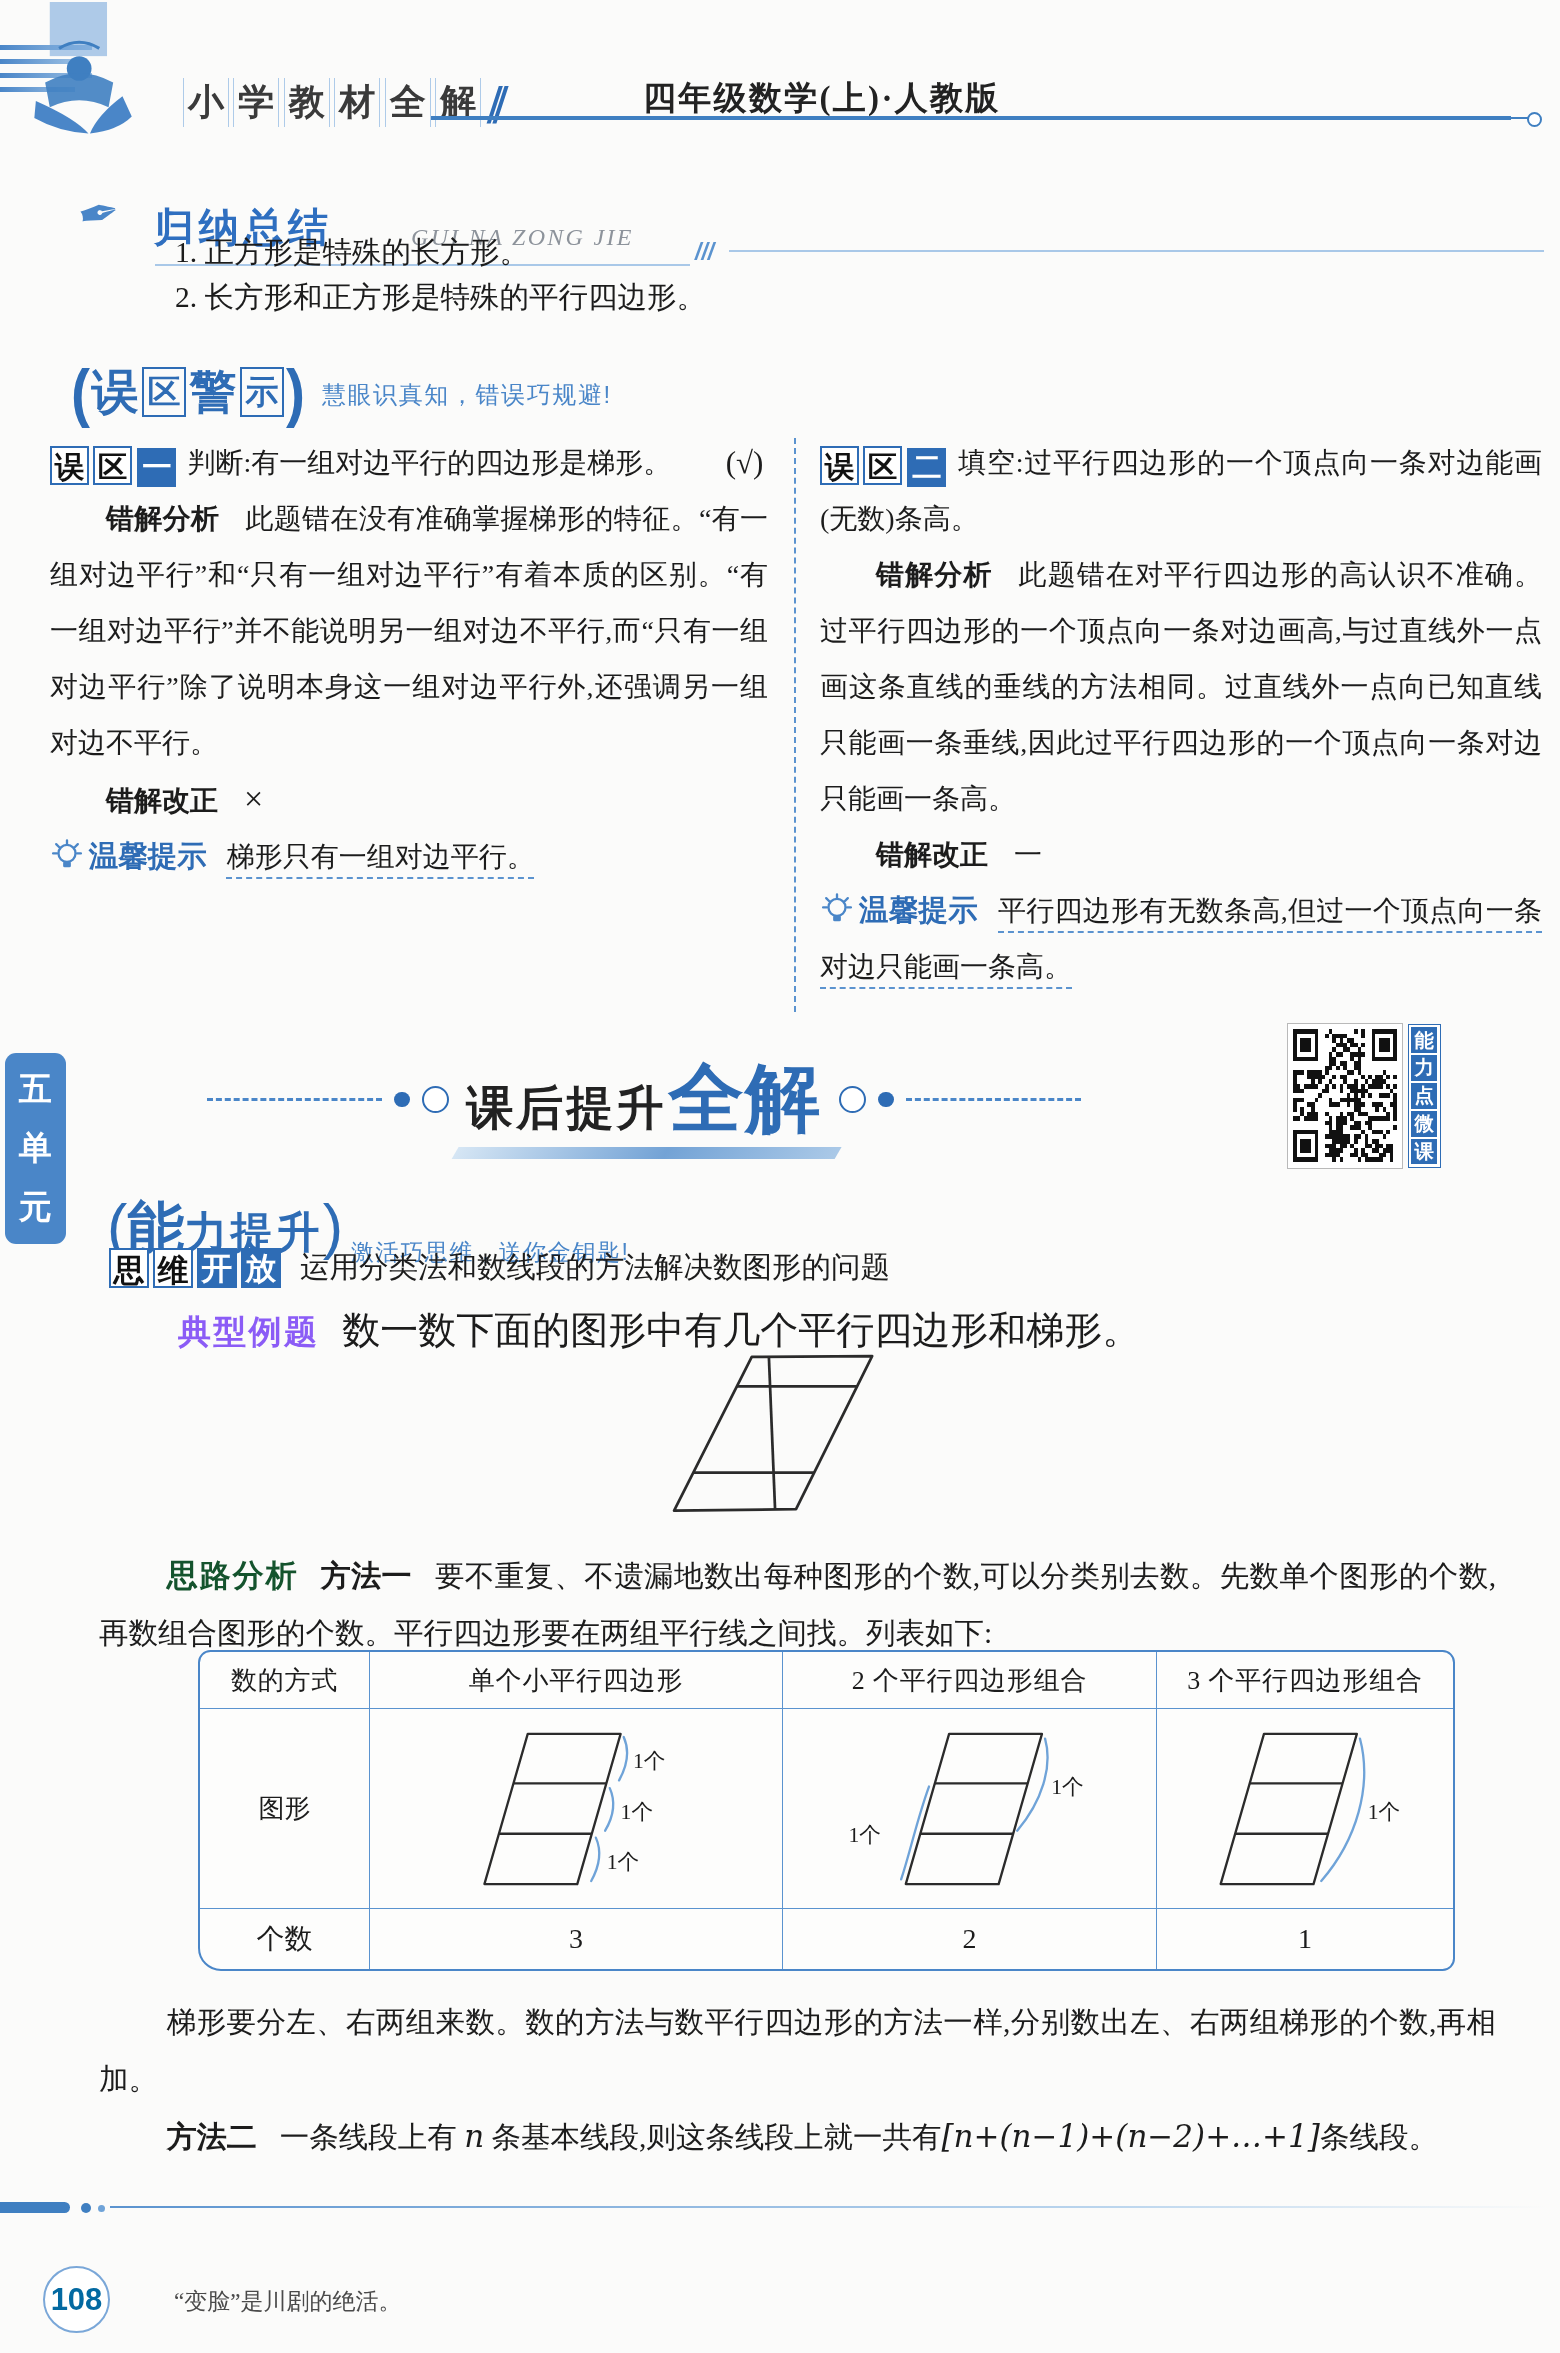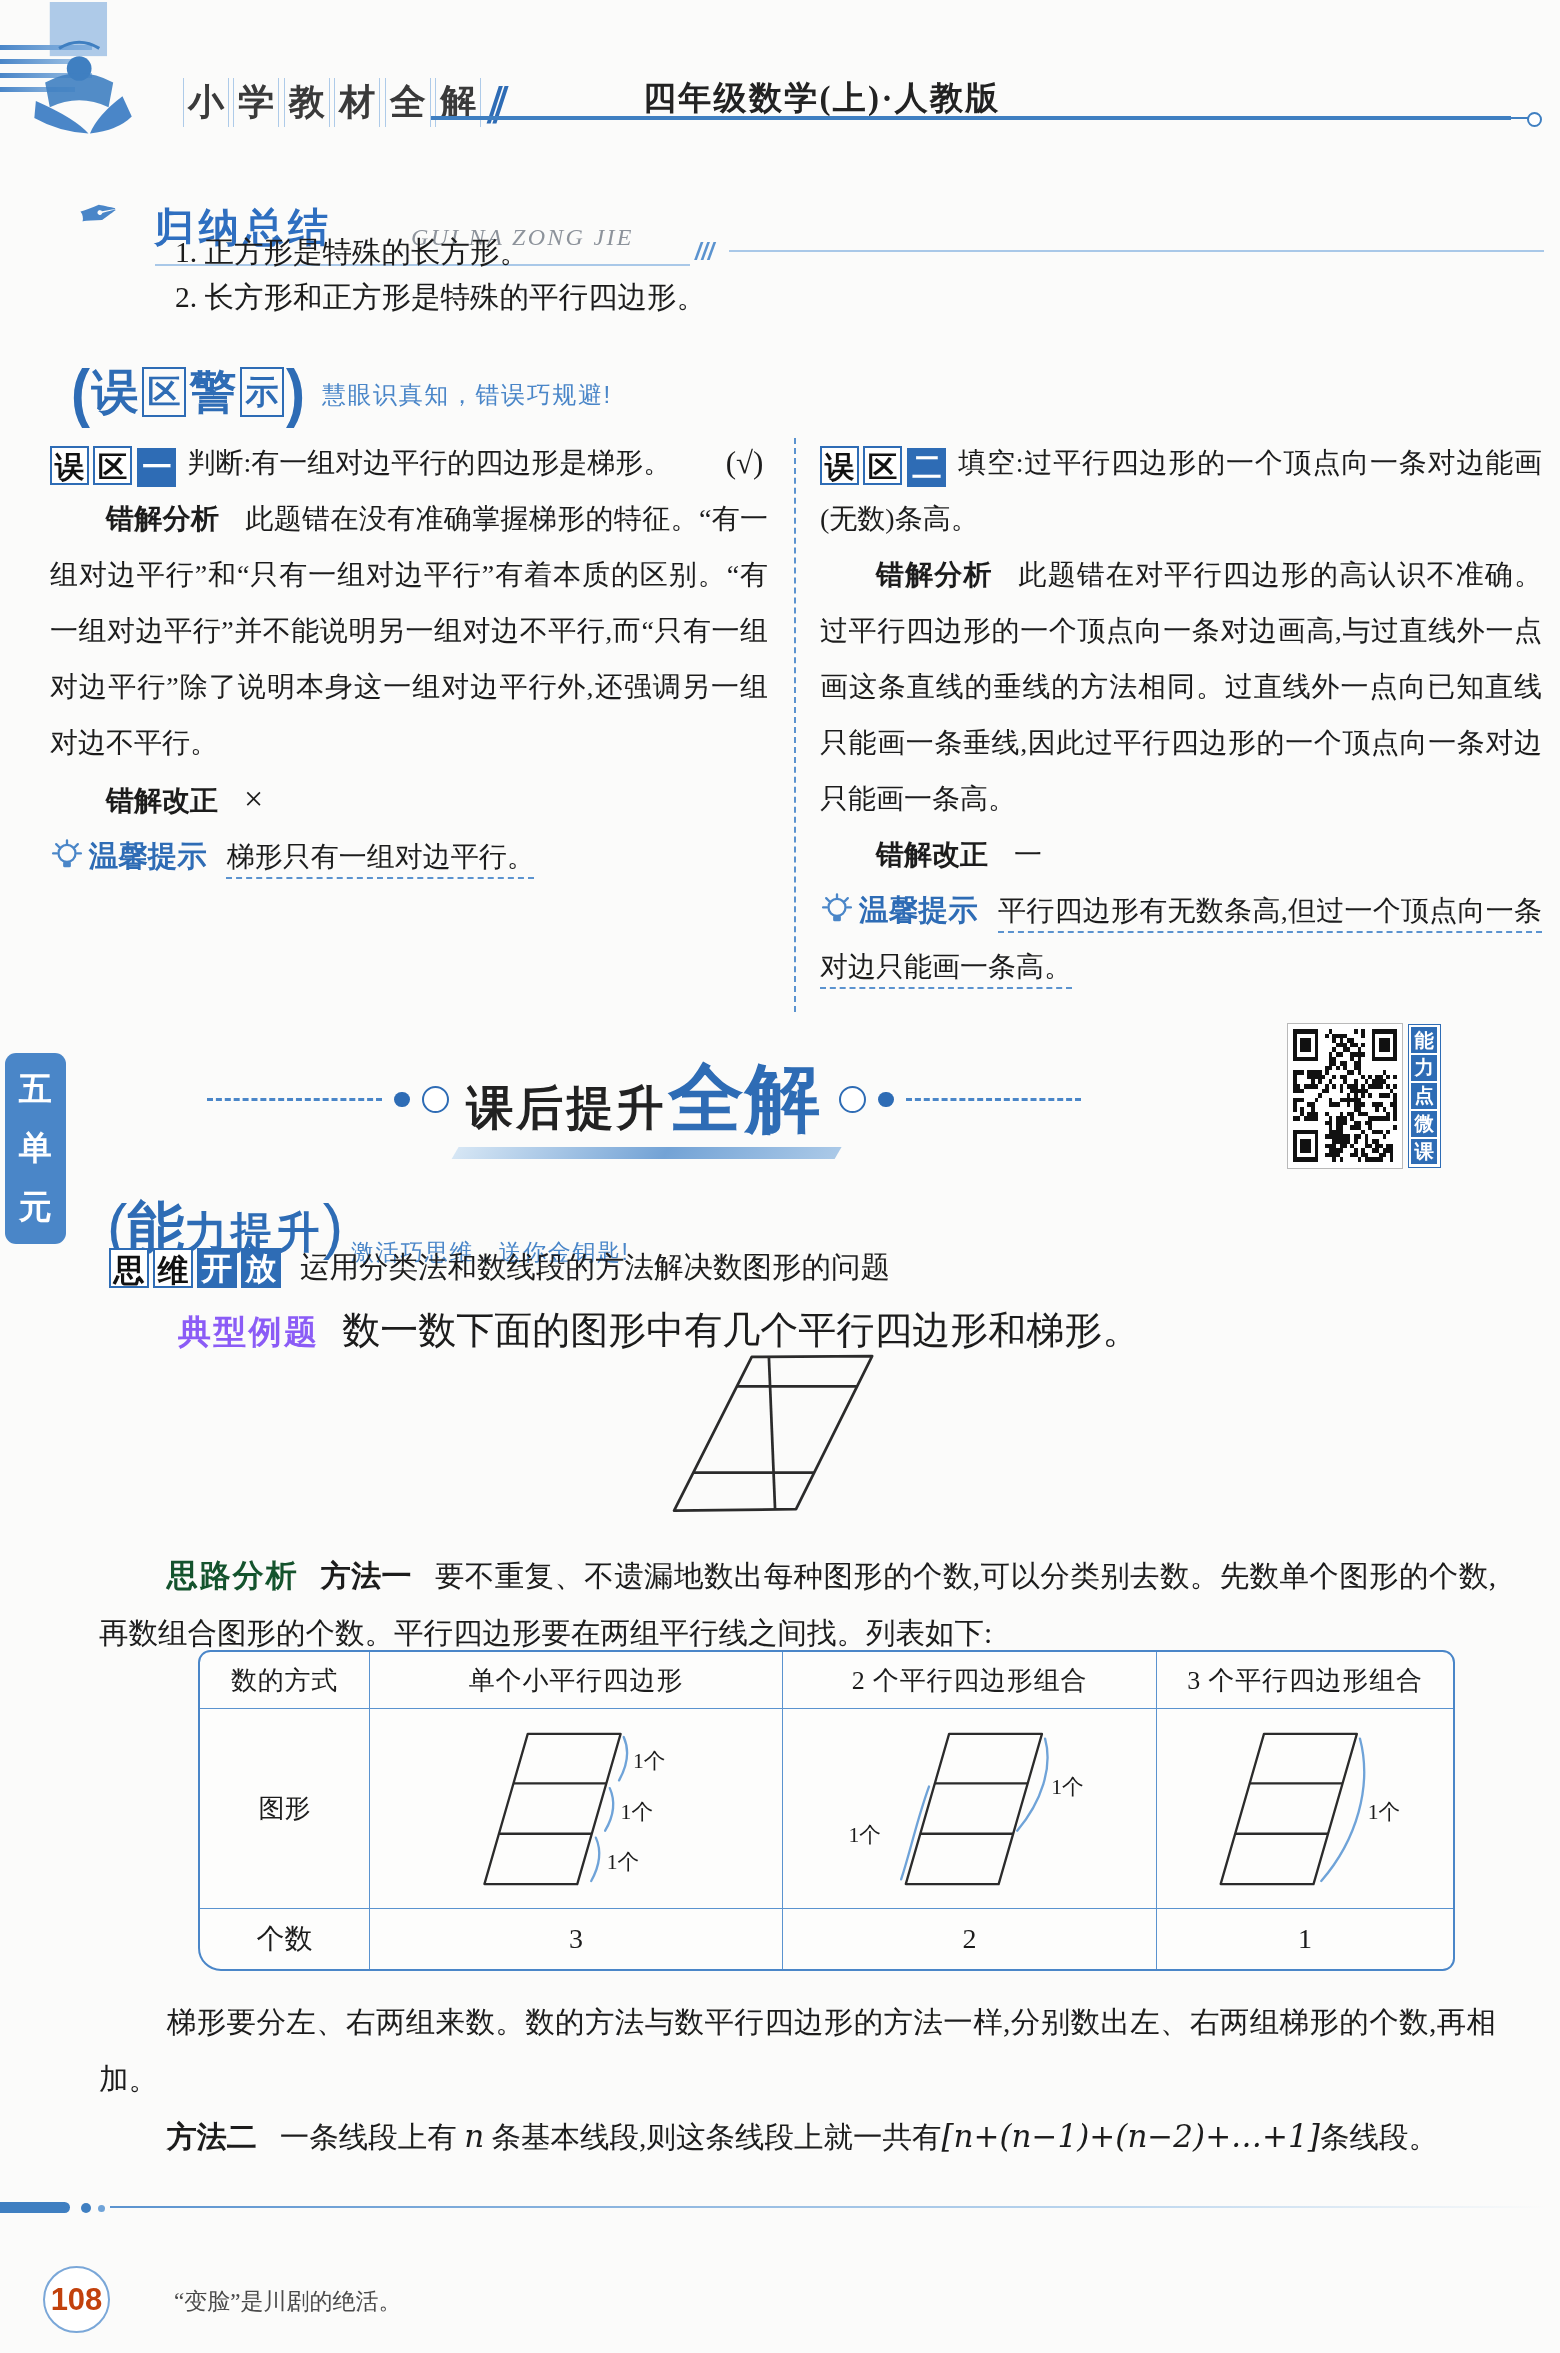--- a/index.html
+++ b/index.html
@@ -104,21 +104,21 @@
   .fig-svg .shape{fill:none;stroke:#2b2b2b;stroke-width:3;stroke-linejoin:round;}
   .fig-svg .mark{fill:none;stroke:#6fa3d8;stroke-width:3;stroke-linecap:round;}
   
   .main-fig .shape{fill:none;stroke:#2b2b2b;stroke-width:3.5;stroke-linejoin:round;}
   
   .ft-cap{left:0;top:2202px;width:70px;height:11px;background:#3f7fc1;border-radius:0 5.4px 5.4px 0;}
   .ft-dot1{left:81px;top:2203px;width:10px;height:10px;border-radius:50%;background:#3f7fc1;}
   .ft-dot2{left:98px;top:2205px;width:7px;height:7px;border-radius:50%;background:#6fa3d8;}
   .ft-line{left:110px;top:2206px;width:1436px;height:2.3px;background:linear-gradient(90deg,#5b93cf,#bcd6ee 70%,rgba(255,255,255,0));}
   .pg-circle{left:43px;top:2266px;width:67px;height:67px;border:2.3px solid #7aa7d8;border-radius:50%;background:#fff;
-             display:flex;align-items:center;justify-content:center;font:700 31px "Liberation Sans",sans-serif;color:#c2410c;box-sizing:border-box;}
+             display:flex;align-items:center;justify-content:center;font:700 31px "Liberation Sans",sans-serif;color:#0369a1;box-sizing:border-box;}
   .pg-note{left:174px;top:2286px;font-size:23px;color:#4a4a4a;}
 </style>
 </head>
 <body>
 
 <div class="page">
 
   <div class="stripe" style="top:45px;width:92px;"></div>
   <div class="stripe" style="top:59px;width:78px;"></div>
   <div class="stripe" style="top:73px;width:92px;"></div>

